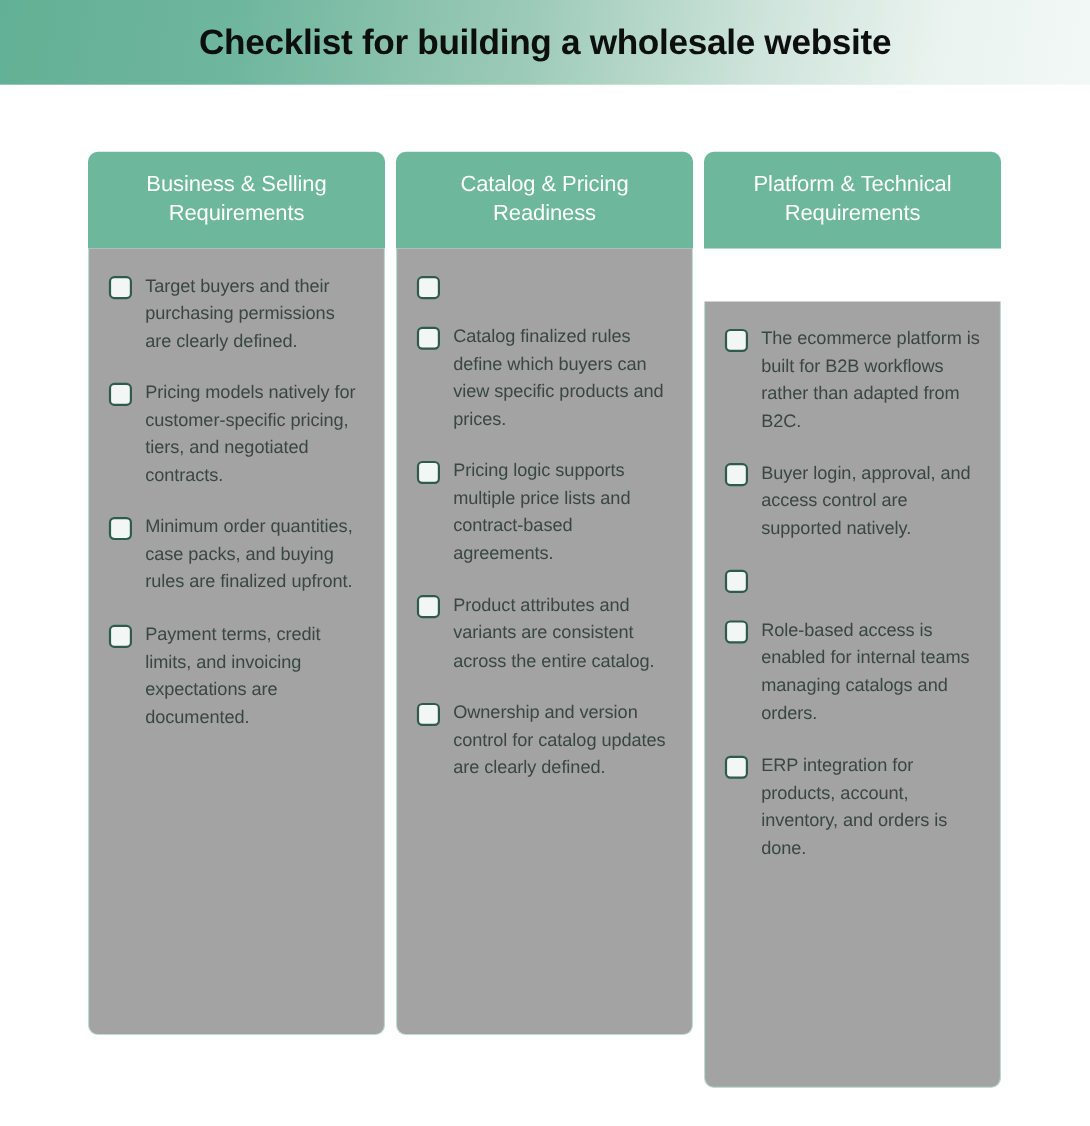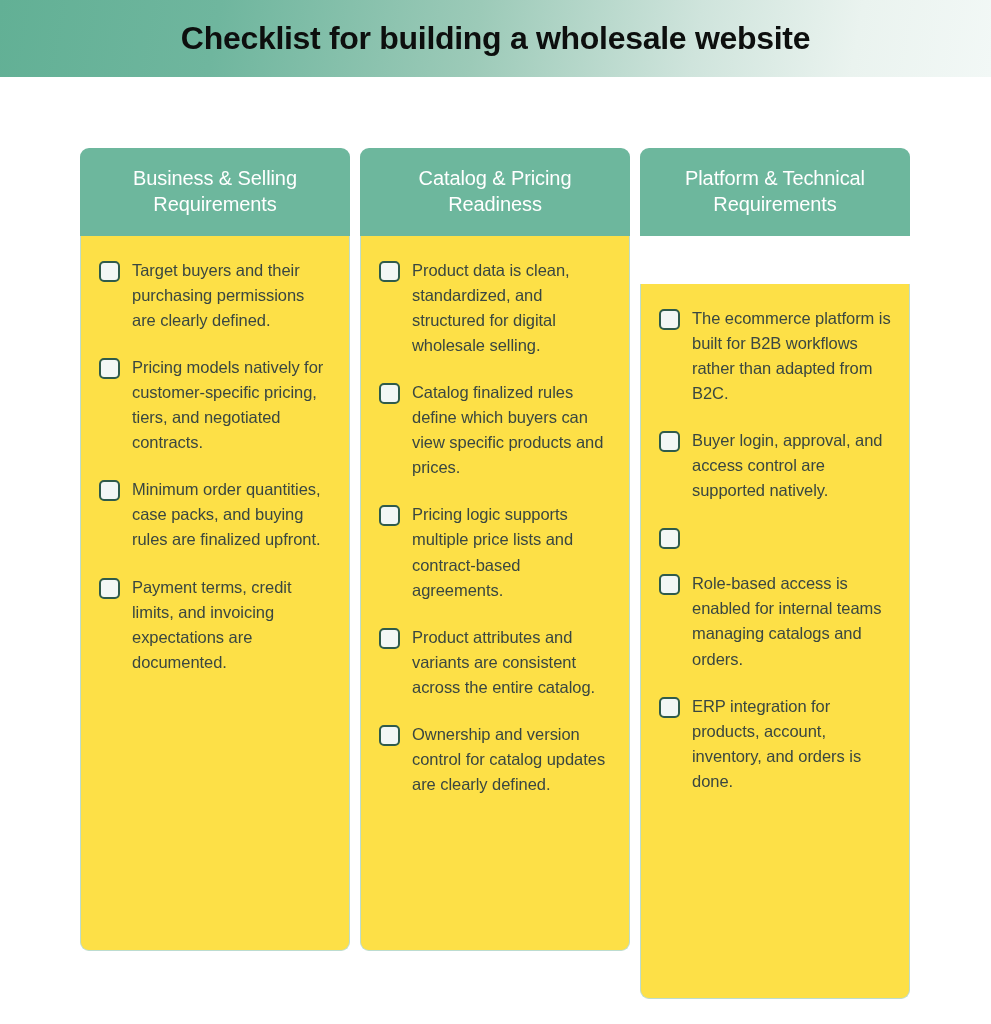--- a/index.html
+++ b/index.html
@@ -64,34 +64,33 @@
   }
 
   .card-header {
     background: #6db79d;
     border-radius: 9px 9px 0 0;
     padding: 17px 16px 18px 16px;
     min-height: 85px;
     display: flex;
     align-items: center;
     justify-content: center;
-    margin-top: 10px;
   }
 
   .card-header-title {
     color: #ffffff;
     font-size: 20px;
     font-weight: normal;
     line-height: 1.32;
     text-align: center;
     letter-spacing: -0.1px;
   }
 
   .card-body {
-    background: #fde047;
+    background: #a3a3a3;
     border: 1px solid #bcdcd0;
     border-top: none;
     border-radius: 0 0 9px 9px;
     padding: 22px 18px 24px 18px;
     flex: 1;
   }
 
   .items {
     list-style: none;
     display: flex;
@@ -165,21 +164,20 @@
     </section>
 
     <section class="card col-2">
       <div class="card-header">
         <h2 class="card-header-title">Catalog &amp; Pricing Readiness</h2>
       </div>
       <div class="card-body">
         <ul class="items">
           <li class="item">
             <span class="checkbox"></span>
-            <span class="item-text">Product data is clean, standardized, and structured for digital wholesale selling.</span>
           </li>
           <li class="item">
             <span class="checkbox"></span>
             <span class="item-text">Catalog finalized rules define which buyers can view specific products and prices.</span>
           </li>
           <li class="item">
             <span class="checkbox"></span>
             <span class="item-text">Pricing logic supports multiple price lists and contract-based agreements.</span>
           </li>
           <li class="item">

